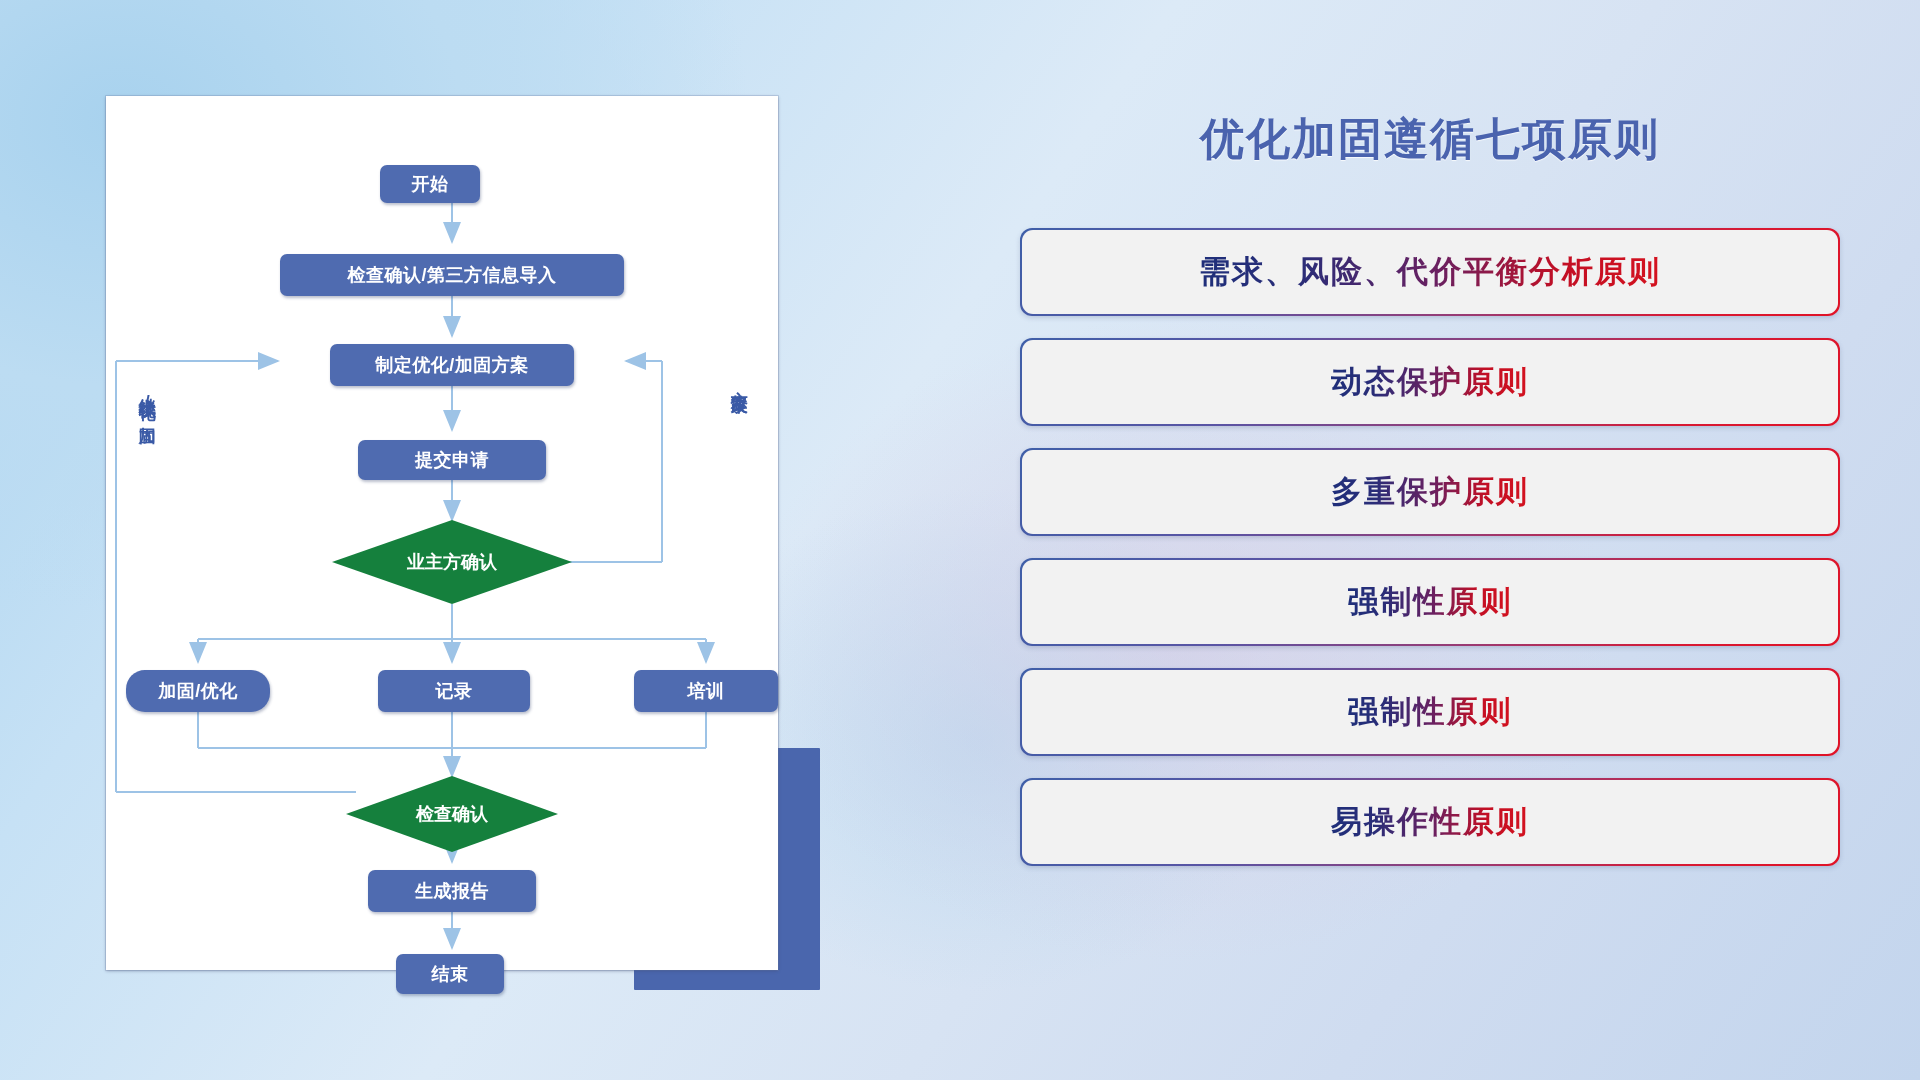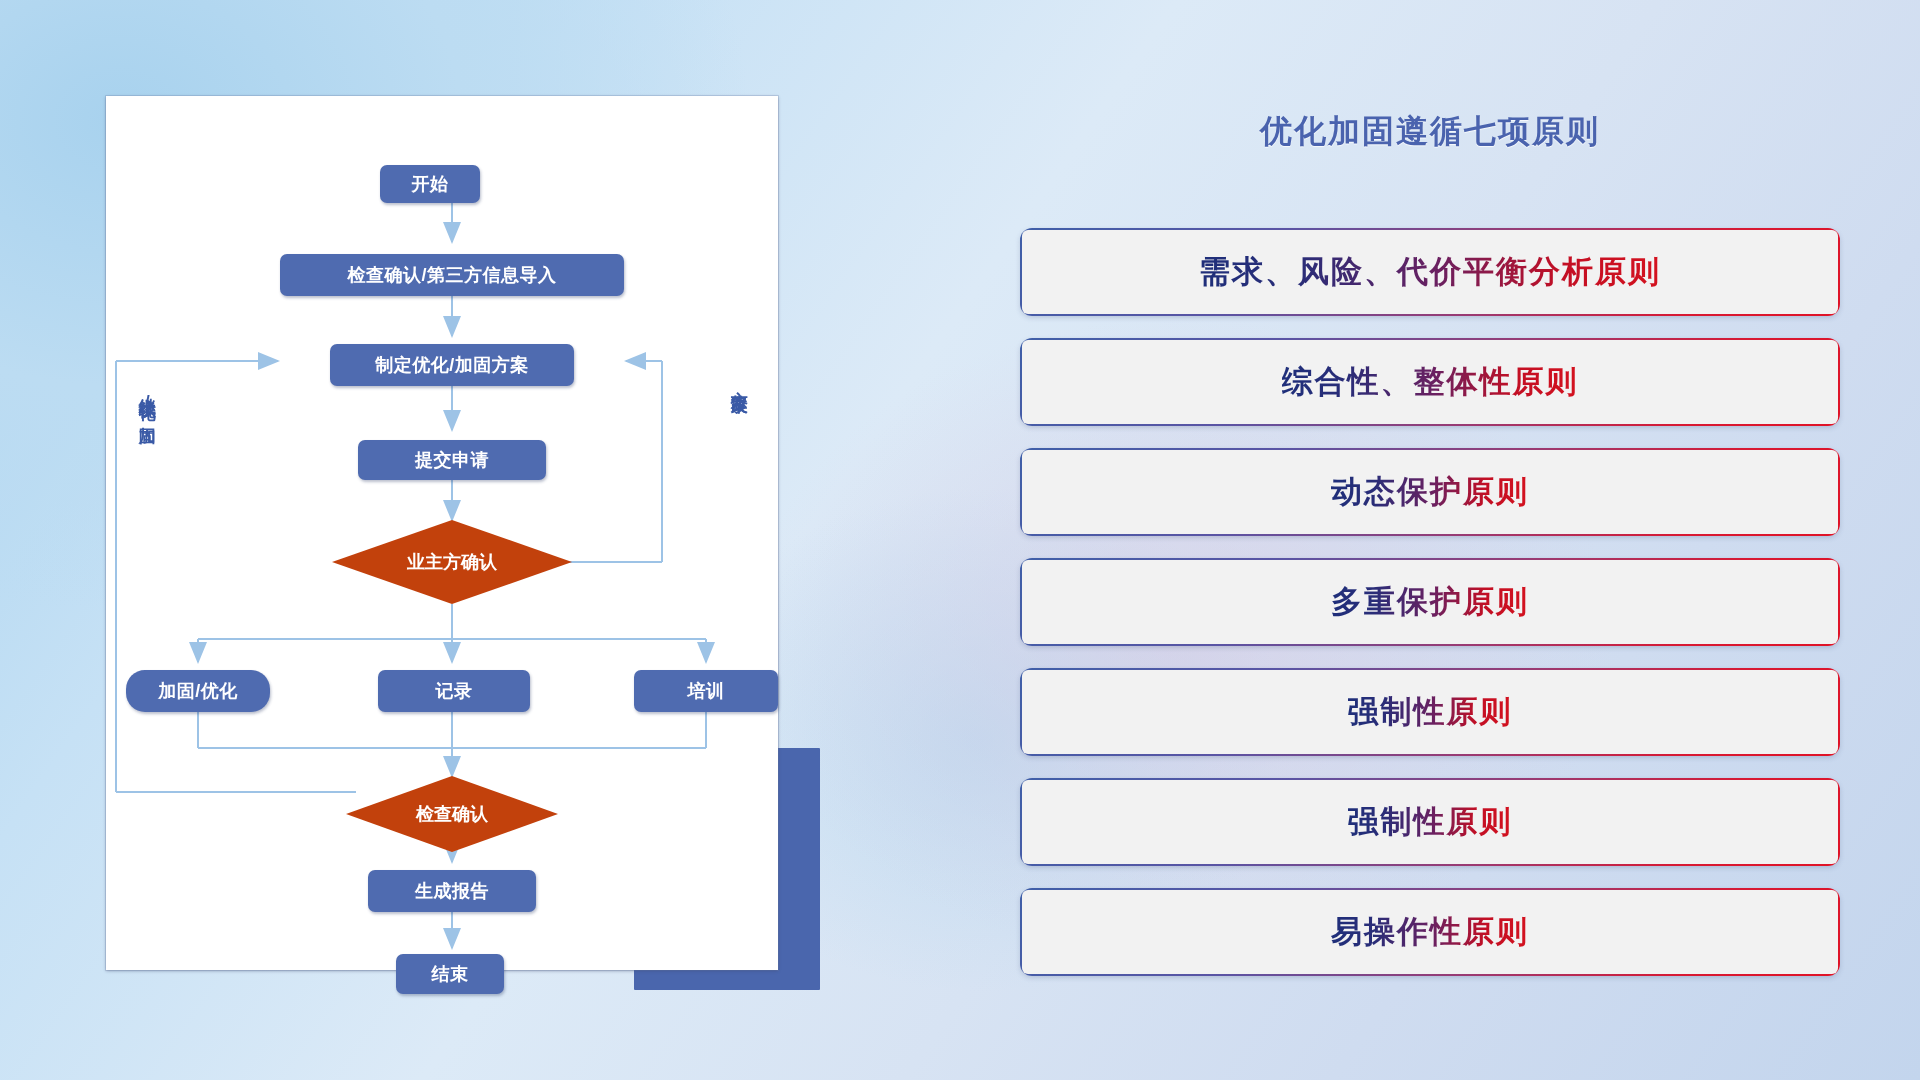--- a/index.html
+++ b/index.html
@@ -39,51 +39,51 @@
     font-size:18px;
     letter-spacing:.5px;
     box-shadow:1px 2px 3px rgba(40,55,100,.32);
     white-space:nowrap;
   }
   .dia {
     position:absolute;
     color:#fff;
     font-weight:bold; font-size:18px;
     display:flex; align-items:center; justify-content:center;
-    background:#c2410c;
+    background:#15803d;
     clip-path:polygon(50% 0%,100% 50%,50% 100%,0% 50%);
   }
   .vlabel {
     position:absolute;
     color:#3a5aa6; font-weight:bold; font-size:17px;
     writing-mode:vertical-rl; text-orientation:upright;
     letter-spacing:2px; line-height:1.05;
   }
   
   #right { position:absolute; left:1020px; top:96px; width:820px; height:900px; }
   #rtitle {
     position:absolute; left:0; top:14px; width:820px;
     text-align:center;
-    font-size:32px; font-weight:bold; color:#4a63ae;
+    font-size:44px; font-weight:bold; color:#4a63ae;
     letter-spacing:2px;
     text-shadow:0 1px 1px rgba(255,255,255,.8);
   }
   #plist { position:absolute; left:0; top:132px; width:820px; }
   .pcard {
     position:relative;
     height:88px;
     margin-bottom:22px;
     border-radius:12px;
     padding:1.6px;
     background:linear-gradient(128deg,#3f5fa8 0%,#5a54a4 30%,#9a3a72 58%,#d81933 82%,#e01327 100%);
     box-shadow:0 2px 5px rgba(70,85,130,.22);
   }
   .pcard-inner {
     width:100%; height:100%;
-    border-radius:6px;
+    border-radius:11px;
     background:#f2f2f2;
     display:flex; align-items:center; justify-content:center;
   }
   .ptext {
     font-size:31px; font-weight:bold; letter-spacing:2px;
     background:linear-gradient(90deg,#1f2f7a 0%,#2a2d78 22%,#6b2060 52%,#c20f24 78%,#d4121f 100%);
     -webkit-background-clip:text; background-clip:text;
     -webkit-text-fill-color:transparent; color:transparent;
   }
 </style>
@@ -174,25 +174,20 @@
     <div id="rtitle">优化加固遵循七项原则</div>
 
     <div id="plist">
 
       <div class="pcard">
         <div class="pcard-inner">
           <span class="ptext">需求、风险、代价平衡分析原则</span>
         </div>
       </div>
 
-      <div class="pcard">
-        <div class="pcard-inner">
-          <span class="ptext">综合性、整体性原则</span>
-        </div>
-      </div>
 
       <div class="pcard">
         <div class="pcard-inner">
           <span class="ptext">动态保护原则</span>
         </div>
       </div>
 
       <div class="pcard">
         <div class="pcard-inner">
           <span class="ptext">多重保护原则</span>

